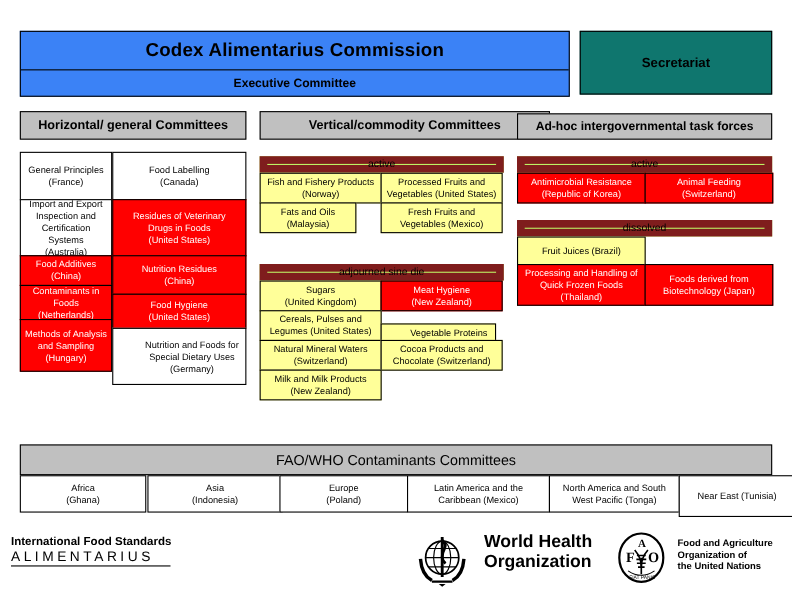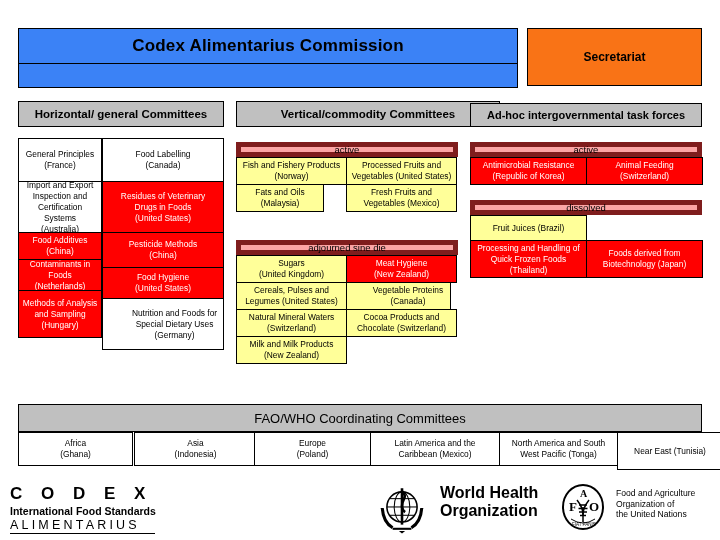--- a/index.html
+++ b/index.html
@@ -32,43 +32,43 @@
     letter-spacing: .2px;
   }
   #cac-exec {
     height: 25px; line-height: 25px;
     text-align: center;
     font-size: 11px;
     font-weight: bold;
   }
   #secretariat {
     left: 527px; top: 28px; width: 175px; height: 58px;
-    background: #f97316;
+    background: #0f766e;
     border: 1px solid #000;
     display: flex; align-items: center; justify-content: center;
     font-size: 12px; font-weight: bold;
   }
 
   
   .col-head {
     background: #C0C0C0;
     border: 1px solid #000;
     display: flex; align-items: center; justify-content: center;
     font-weight: bold;
     font-size: 11.5px;
     text-align: center;
   }
   #head-horizontal { left: 18px;  top: 101px; width: 206px; height: 26px; }
   #head-vertical   { left: 236px; top: 101px; width: 264px; height: 26px; }
   #head-adhoc      { left: 470px; top: 103px; width: 232px; height: 24px; font-size: 11px; }
 
   
   .sub-bar {
-    background: #fca5a5;
-    border: 5px solid #7f1d1d;
+    background: #bef264;
+    border: 7px solid #7f1d1d;
     display: flex; align-items: center; justify-content: center;
     font-size: 9.5px;
     text-align: center;
   }
   #bar-v-active    { left: 236px; top: 142px; width: 222px; height: 15px; }
   #bar-v-adjourned { left: 236px; top: 240px; width: 222px; height: 15px; }
   #bar-a-active    { left: 470px; top: 142px; width: 232px; height: 15px; }
   #bar-a-dissolved { left: 470px; top: 200px; width: 232px; height: 15px; }
 
   
@@ -116,28 +116,29 @@
     font-size: 10.5px; font-weight: bold; line-height: 14px; margin-top: 1px;
   }
   #who-logo { left: 376px; top: 482px; }
   #who-text {
     left: 440px; top: 484px;
     font-size: 16px; font-weight: bold; line-height: 18px;
   }
   #fao-logo { left: 558px; top: 482px; }
   #fao-text {
     left: 616px; top: 488px;
-    font-size: 8.6px; font-weight: normal; line-height: 10.5px;
+    font-size: 8.6px; font-weight: bold; line-height: 10.5px;
   }
 </style>
 </head>
 <body>
 
 <div class="abs" id="cac-banner">
   <div id="cac-title">Codex Alimentarius Commission</div>
+  <div id="cac-exec">Executive Committee</div>
 </div>
 
 <div class="abs" id="secretariat">Secretariat</div>
 
 <div class="abs col-head" id="head-horizontal">Horizontal/ general Committees</div>
 <div class="abs col-head" id="head-vertical">Vertical/commodity Committees</div>
 <div class="abs col-head" id="head-adhoc">Ad-hoc intergovernmental task forces</div>
 
 <div id="horizontal-cells">
     <div class="abs cell white" style="left: 18px; top: 138px; width: 84px; height: 44px;">
@@ -180,21 +181,21 @@
     </div>
     <div class="abs cell red" style="left: 102px; top: 181px; width: 122px; height: 52px;">
       <div>
         <span>Residues of Veterinary</span>
         <span>Drugs in Foods</span>
         <span>(United States)</span>
       </div>
     </div>
     <div class="abs cell red" style="left: 102px; top: 232px; width: 122px; height: 36px;">
       <div>
-        <span>Pesticide Methods</span>
+        <span>Nutrition Residues</span>
         <span>(China)</span>
       </div>
     </div>
     <div class="abs cell red" style="left: 102px; top: 267px; width: 122px; height: 32px;">
       <div>
         <span>Food Hygiene</span>
         <span>(United States)</span>
       </div>
     </div>
     <div class="abs cell white" style="left: 102px; top: 298px; width: 122px; height: 52px; padding-left: 25px;">
@@ -244,21 +245,21 @@
         <span>Meat Hygiene</span>
         <span>(New Zealand)</span>
       </div>
     </div>
     <div class="abs cell yellow" style="left: 236px; top: 282px; width: 111px; height: 28px;">
       <div>
         <span>Cereals, Pulses and</span>
         <span>Legumes (United States)</span>
       </div>
     </div>
-    <div class="abs cell yellow" style="left: 346px; top: 282px; width: 105px; height: 28px; padding-left: 21px;">
+    <div class="abs cell yellow" style="left: 346px; top: 294px; width: 105px; height: 28px; padding-left: 21px;">
       <div>
         <span>Vegetable Proteins</span>
         <span>(Canada)</span>
       </div>
     </div>
     <div class="abs cell yellow" style="left: 236px; top: 309px; width: 111px; height: 28px;">
       <div>
         <span>Natural Mineral Waters</span>
         <span>(Switzerland)</span>
       </div>
@@ -311,21 +312,21 @@
       </div>
     </div>
     <div class="abs cell red" style="left: 586px; top: 240px; width: 117px; height: 38px;">
       <div>
         <span>Foods derived from</span>
         <span>Biotechnology (Japan)</span>
       </div>
     </div>
   </div>
 
-<div class="abs" id="coord-head">FAO/WHO Coordinating Committees</div>
+<div class="abs" id="coord-head">FAO/WHO Contaminants Committees</div>
 <div id="coord-cells">
     <div class="abs coord-cell" style="left: 18px; width: 115px;">
       <div>
         <span style="display: block;">Africa</span>
         <span style="display: block;">(Ghana)</span>
       </div>
     </div>
     <div class="abs coord-cell" style="left: 134px; width: 123px;">
       <div>
         <span style="display: block;">Asia</span>
@@ -351,21 +352,20 @@
       </div>
     </div>
     <div class="abs coord-cell" style="left: 617px; width: 106px; top: 432px; height: 38px;">
       <div>
         <span style="display: block;">Near East (Tunisia)</span>
       </div>
     </div>
   </div>
 
 <div class="abs" id="codex-logo">
-  <div id="codex-word">C O D E X</div>
   <div id="codex-tag">International Food Standards</div>
   <div id="codex-alim">ALIMENTARIUS</div>
 </div>
 
 <div class="abs" id="who-logo">
   <svg width="52" height="52" viewBox="0 0 100 100">
     <circle cx="50" cy="48" r="29" fill="none" stroke="#000" stroke-width="3"></circle>
     <ellipse cx="50" cy="48" rx="15" ry="29" fill="none" stroke="#000" stroke-width="2"></ellipse>
     <line x1="21" y1="48" x2="79" y2="48" stroke="#000" stroke-width="2"></line>
     <line x1="26" y1="32" x2="74" y2="32" stroke="#000" stroke-width="2"></line>

